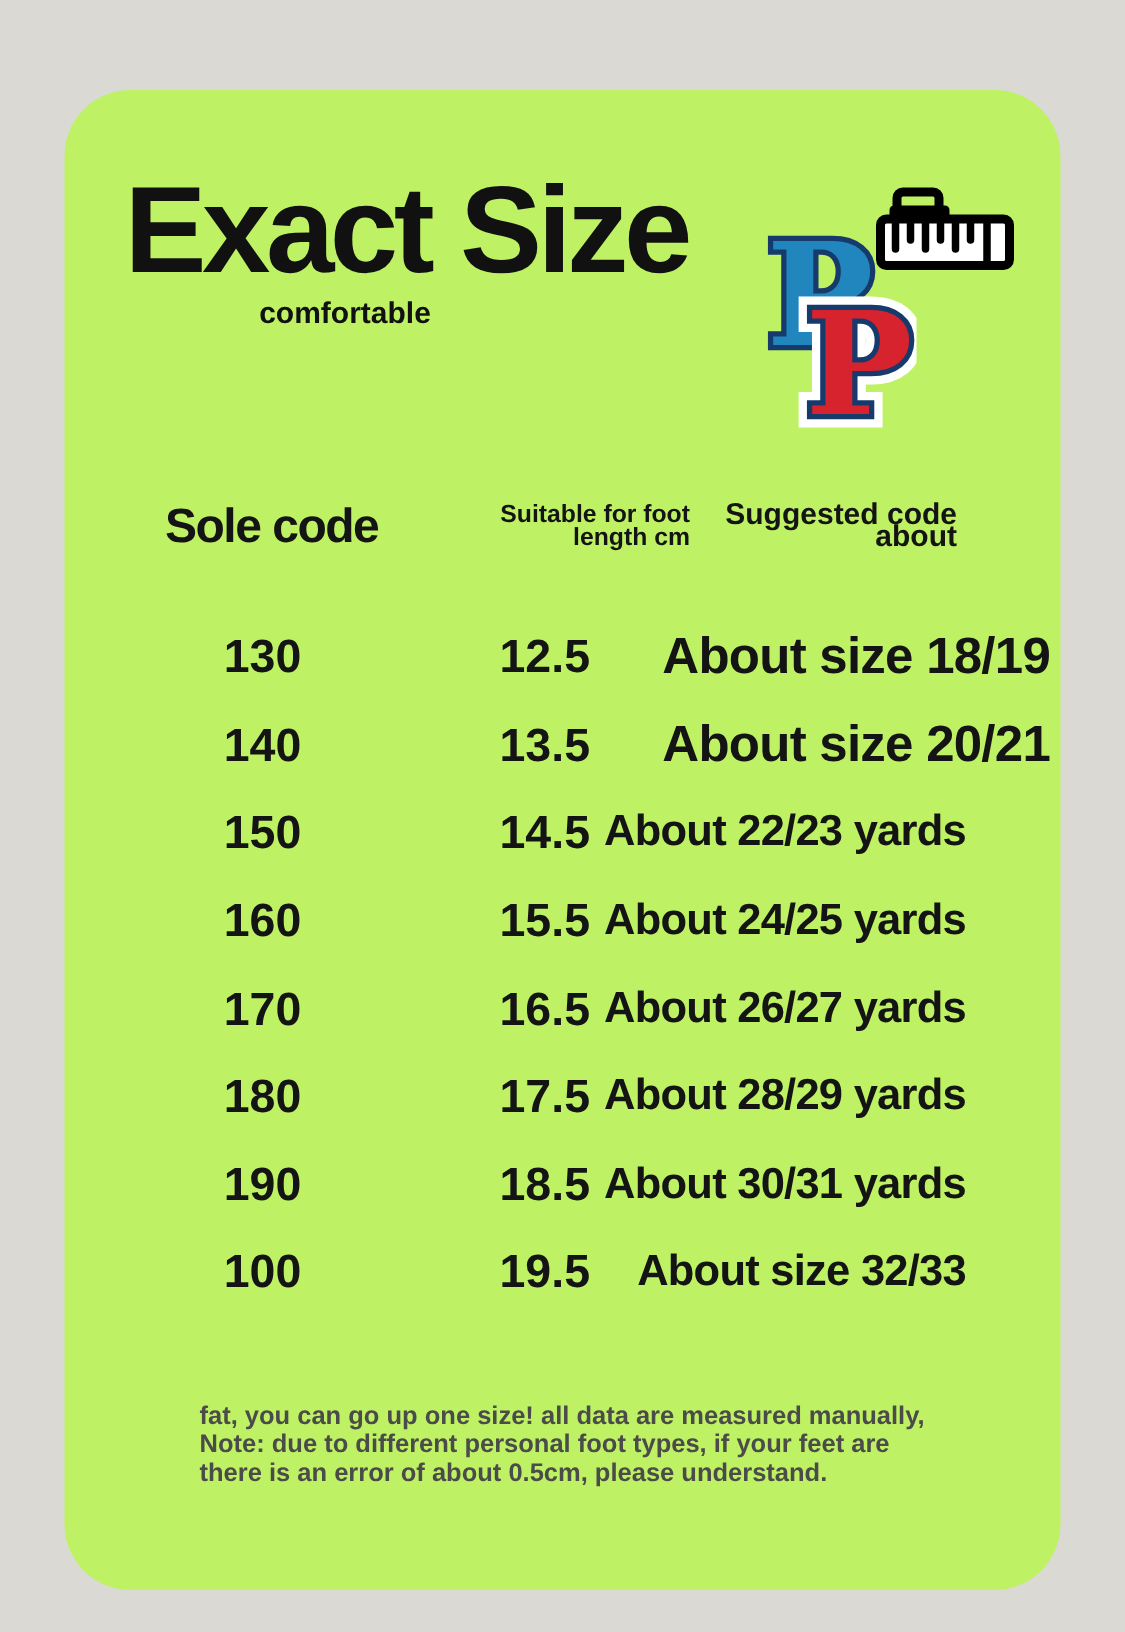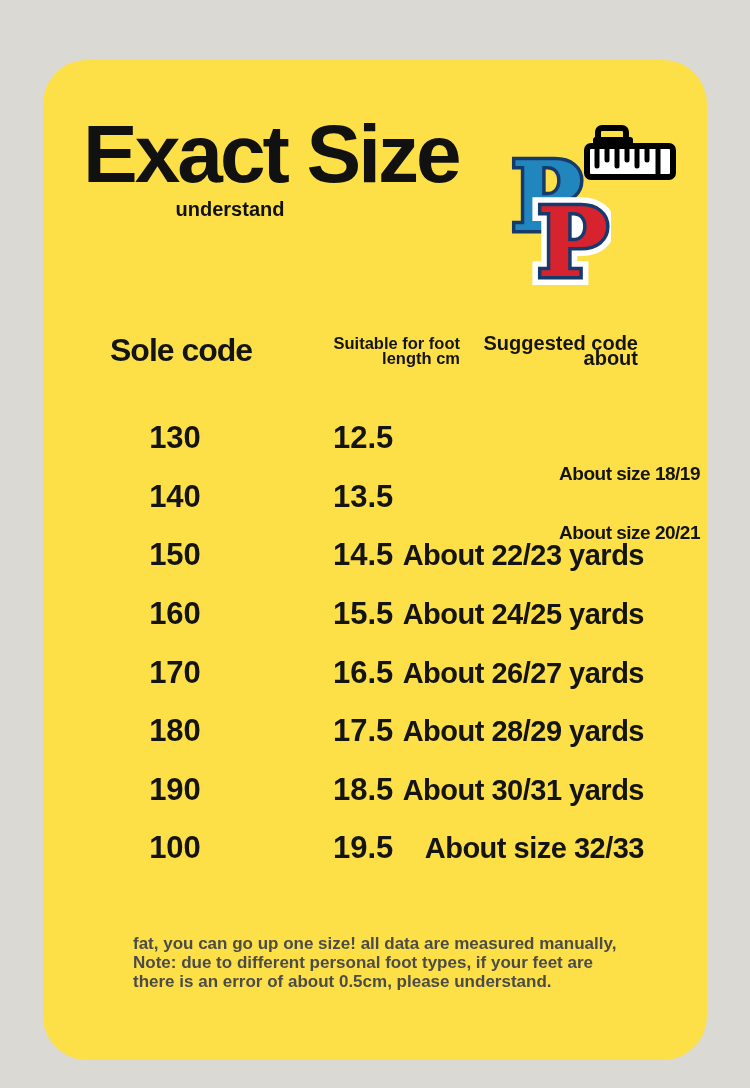--- a/index.html
+++ b/index.html
@@ -6,21 +6,21 @@
   body{
     width:750px;height:1088px;
     background:#dbd9d3;
     font-family:"Liberation Sans",sans-serif;
     position:relative;overflow:hidden;
     color:#141414;
   }
   .card{
     position:absolute;left:43px;top:60px;
     width:664px;height:1000px;
-    background:#fde047;border-radius:44px;
+    background:#bef264;border-radius:44px;
   }
   
   .title{
     position:absolute;left:40px;top:51px;
     font-size:82px;font-weight:bold;letter-spacing:-3px;
     line-height:86px;color:#111;white-space:nowrap;
   }
   .subtitle{
     position:absolute;left:20px;top:138px;width:334px;
     text-align:center;font-size:20px;font-weight:bold;line-height:22px;color:#111;
@@ -41,35 +41,35 @@
     position:absolute;right:69px;top:276px;
     text-align:right;font-size:20px;font-weight:bold;line-height:15px;
   }
   
   .rows{position:absolute;left:0;top:349px;width:664px;}
   .row{position:relative;height:58.6px;}
   .cell{position:absolute;top:50%;transform:translateY(-50%);white-space:nowrap;}
   .cell-sole{left:67px;width:130px;text-align:center;font-size:31px;font-weight:700;}
   .cell-length{left:290px;font-size:31px;font-weight:700;}
   .cell-suggested{right:63px;font-size:29px;font-weight:bold;letter-spacing:-0.5px;}
-  .row:nth-child(-n+2) .cell-suggested{right:7px;font-size:19px;margin-top:36px;}
+  .row:nth-child(-n+2) .cell-suggested{right:7px;font-size:34px;}
   
   .note{
     position:absolute;left:90px;top:874px;width:540px;
     font-size:17px;font-weight:bold;line-height:19px;color:#4b4b49;
   }
 </style>
 </head>
 <body>
 
 <div class="card">
 
   <div class="title">Exact Size</div>
   <div class="subtitle">
-    <div>understand</div>
+    <div>comfortable</div>
   </div>
 
   <div class="ruler-wrap">
     <svg width="92" height="56" viewBox="0 0 92 56">
       <rect x="14" y="4" width="28" height="13" rx="4" fill="none" stroke="#000" stroke-width="6"></rect>
       <rect x="9" y="13" width="40" height="11" rx="3" fill="#000"></rect>
       <rect x="3" y="22" width="86" height="31" rx="4" fill="#fff" stroke="#000" stroke-width="6"></rect>
       <g stroke="#000" stroke-width="5" stroke-linecap="round">
         <line x1="13" y1="25" x2="13" y2="42"></line>
         <line x1="23" y1="25" x2="23" y2="36"></line>

